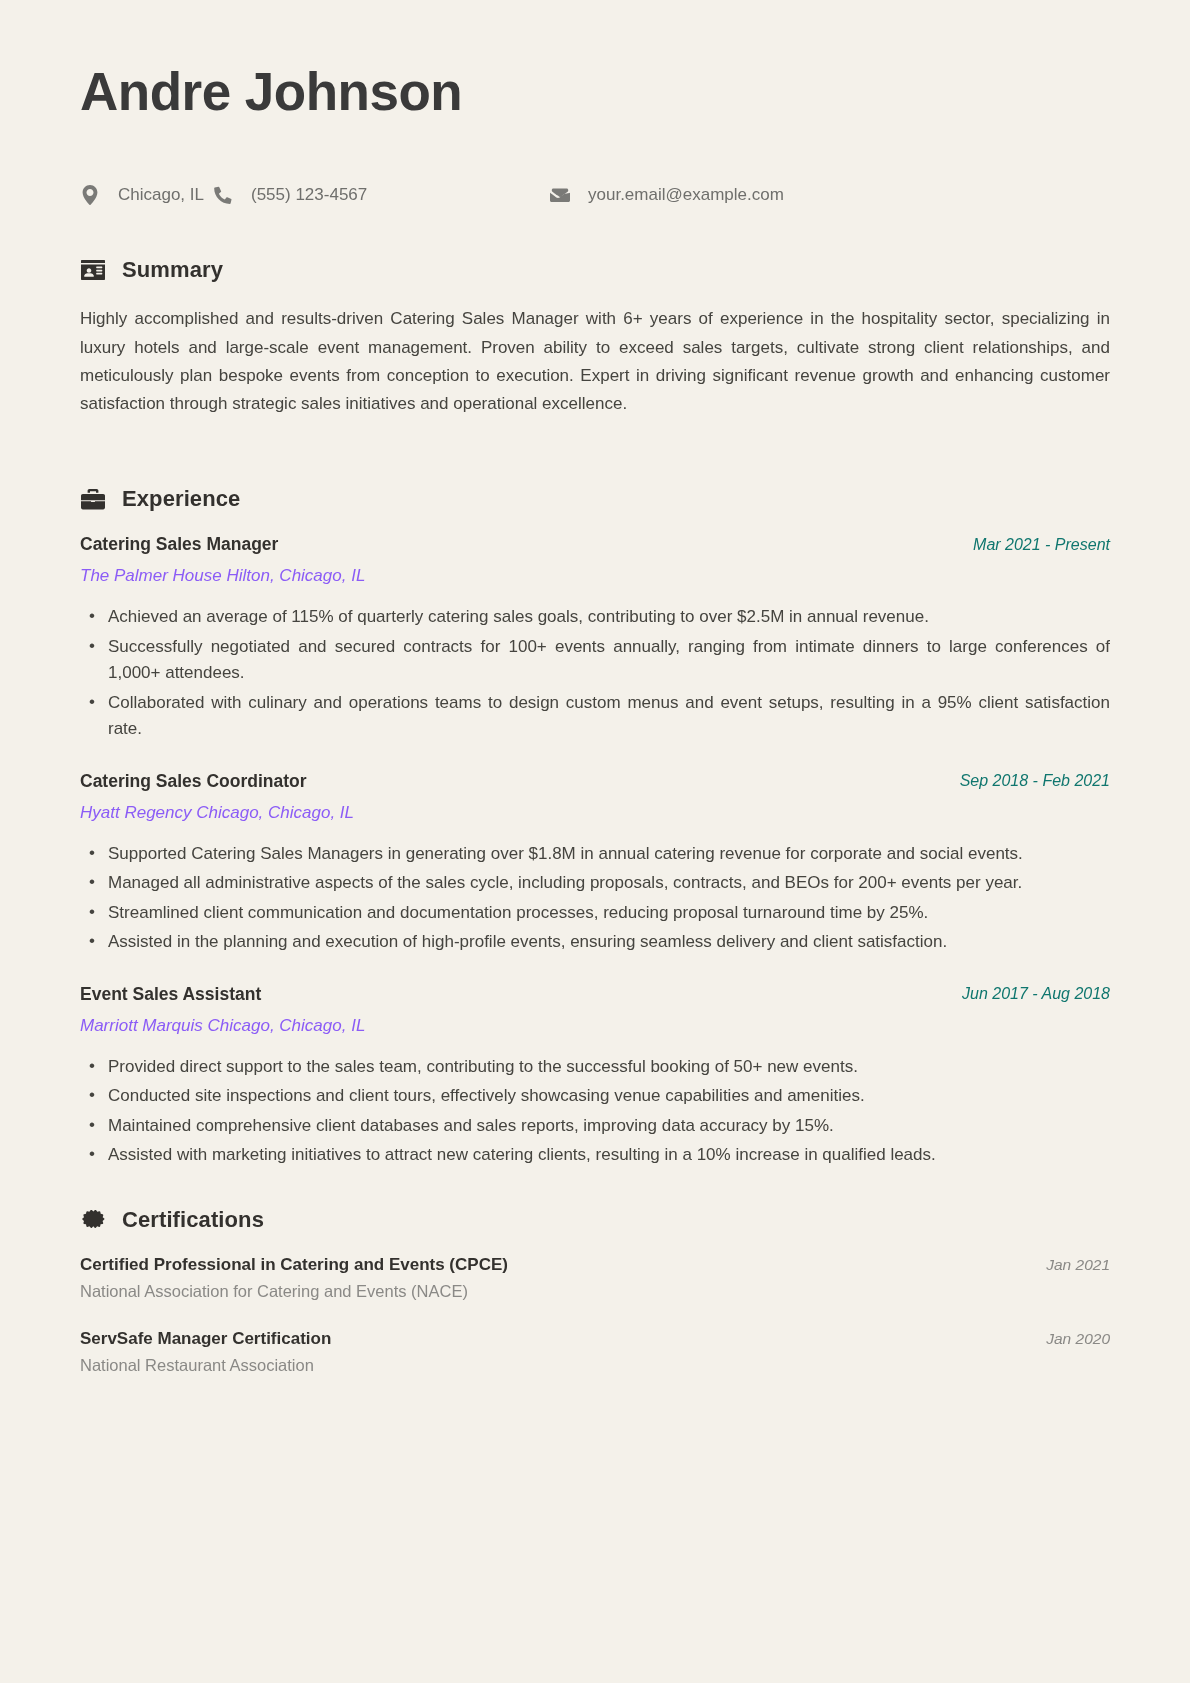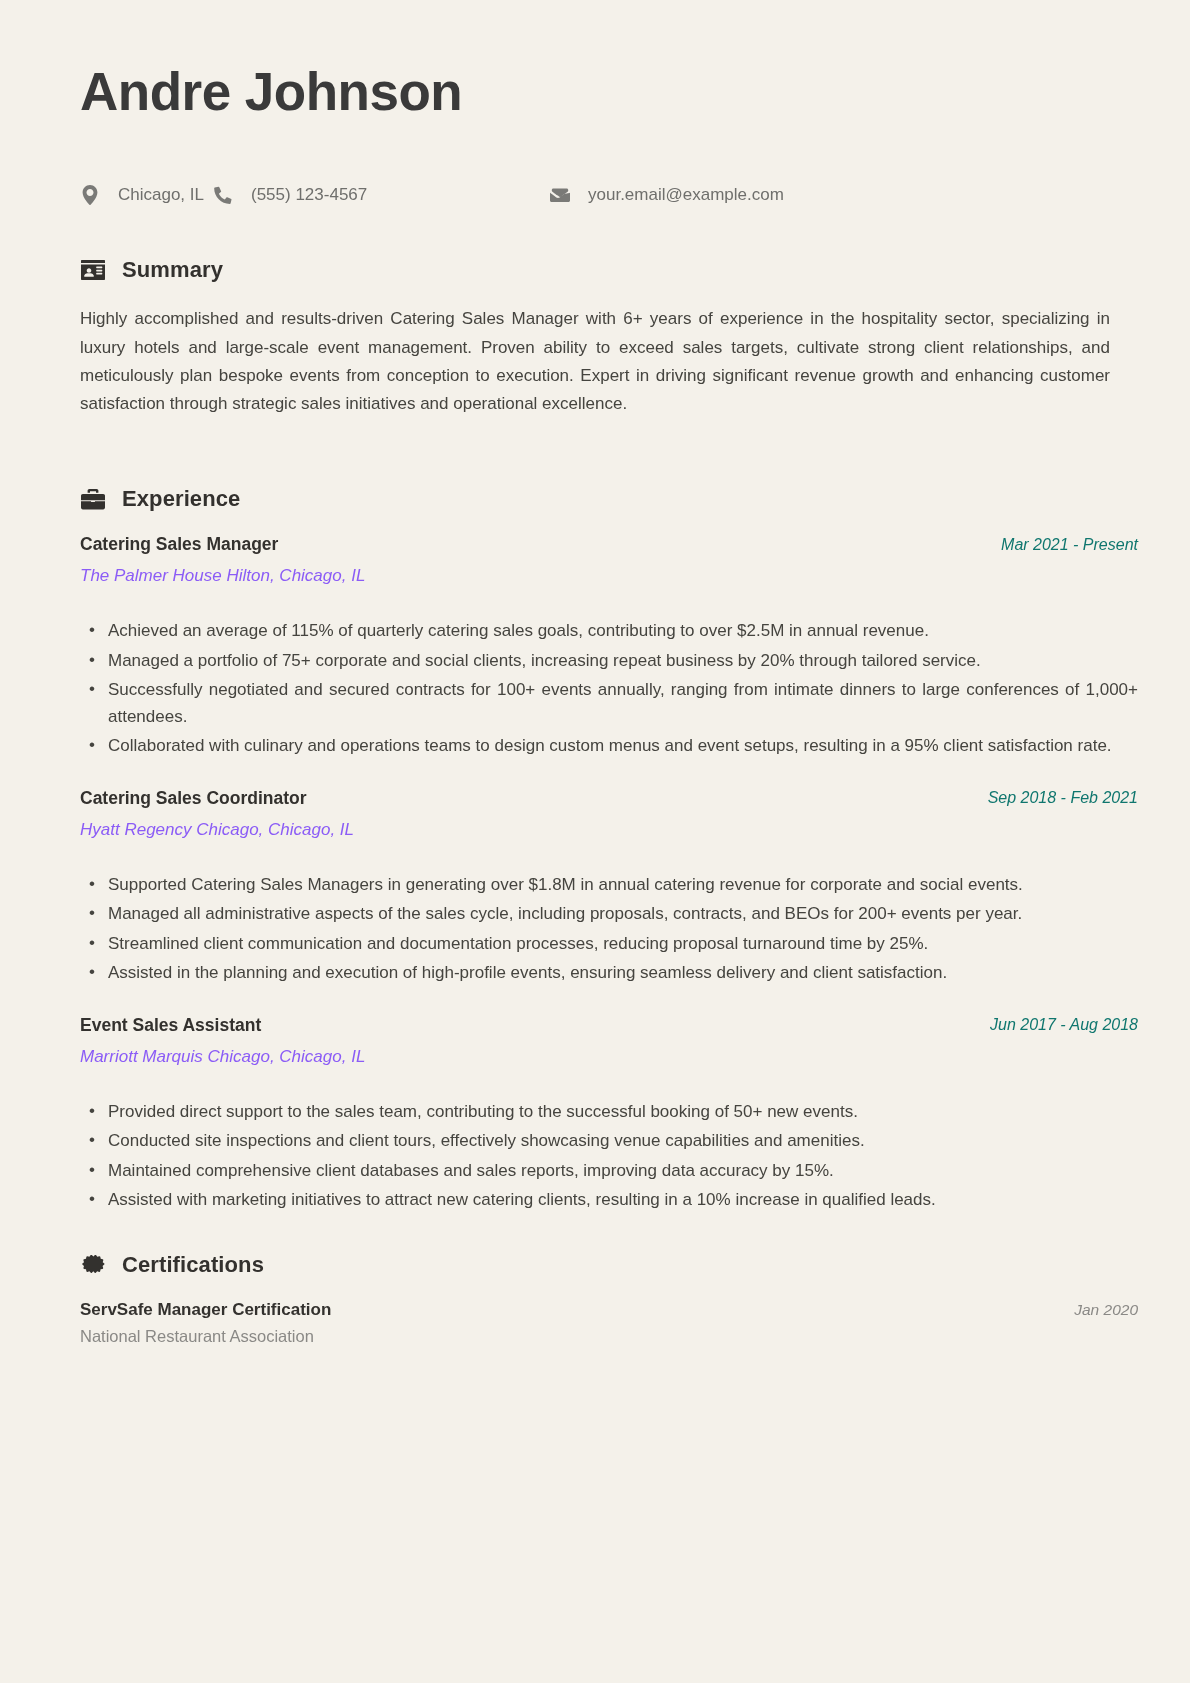--- a/index.html
+++ b/index.html
@@ -13,21 +13,21 @@
   body {
     font-family: "Liberation Sans", sans-serif;
     color: #3c3c3c;
     position: relative;
   }
 
   .page {
     width: 1190px;
     min-height: 1683px;
     background: #f4f1ea;
-    padding: 62px 52px 40px 80px;
+    padding: 62px 80px 40px 80px;
   }
 
   
   .name {
     font-size: 53px;
     font-weight: bold;
     letter-spacing: -0.5px;
     color: #3a3a3a;
     line-height: 1.15;
     margin-bottom: 62px;
@@ -119,21 +119,21 @@
     padding-left: 20px;
   }
   .job-company {
     font-size: 17px;
     font-style: italic;
     color: #8b5cf6;
     margin-top: 11px;
   }
 
   ul.bullets {
-    margin: 32px 0 0 0;
+    margin: 18px 0 0 0;
     padding: 0;
     list-style: none;
   }
   ul.bullets li {
     position: relative;
     font-size: 17px;
     line-height: 1.56;
     color: #45443f;
     padding-left: 28px;
     margin-bottom: 3px;
@@ -245,21 +245,20 @@
     </div>
 
     <div class="job spaced">
       <div class="job-top">
         <span class="job-title">Catering Sales Manager</span>
         <span class="job-date">Mar 2021 - Present</span>
       </div>
       <div class="job-company">The Palmer House Hilton, Chicago, IL</div>
       <ul class="bullets">
         <li>Achieved an average of 115% of quarterly catering sales goals, contributing to over $2.5M in annual revenue.</li>
-        <li>Managed a portfolio of 75+ corporate and social clients, increasing repeat business by 20% through tailored service.</li>
         <li>Successfully negotiated and secured contracts for 100+ events annually, ranging from intimate dinners to large conferences of 1,000+ attendees.</li>
         <li>Collaborated with culinary and operations teams to design custom menus and event setups, resulting in a 95% client satisfaction rate.</li>
       </ul>
     </div>
 
     <div class="job spaced">
       <div class="job-top">
         <span class="job-title">Catering Sales Coordinator</span>
         <span class="job-date">Sep 2018 - Feb 2021</span>
       </div>
@@ -290,20 +289,27 @@
   <div class="section certs-wrap">
     <div class="section-head">
       <span class="section-ico">
         <svg width="24" height="24" viewBox="0 0 24 24" fill="currentColor">
           <path d="M23.3 10.5l-1.6-1.3 0.6-2c0.1-0.4-0.2-0.9-0.6-1l-2-0.4-0.4-2c-0.1-0.4-0.5-0.7-1-0.6l-2 0.6L15 2.1c-0.3-0.3-0.8-0.3-1.1 0l-1.4 1.5L10.8 2.1c-0.3-0.3-0.8-0.3-1.1 0L8.4 3.8l-2-0.6c-0.4-0.1-0.9 0.2-1 0.6L5 5.8l-2 0.4c-0.4 0.1-0.7 0.5-0.6 1l0.6 2-1.6 1.3c-0.3 0.3-0.3 0.8 0 1.1l1.6 1.3-0.6 2c-0.1 0.4 0.2 0.9 0.6 1l2 0.4 0.4 2c0.1 0.4 0.5 0.7 1 0.6l2-0.6 1.4 1.5c0.3 0.3 0.8 0.3 1.1 0l1.4-1.5 1.4 1.5c0.3 0.3 0.8 0.3 1.1 0l1.4-1.5 2 0.6c0.4 0.1 0.9-0.2 1-0.6l0.4-2 2-0.4c0.4-0.1 0.7-0.5 0.6-1l-0.6-2 1.6-1.3C23.6 11.3 23.6 10.8 23.3 10.5z"></path>
         </svg>
       </span>
       <span class="section-title">Certifications</span>
     </div>
 
+    <div class="cert">
+      <div class="cert-top">
+        <span class="cert-name">Certified Professional in Catering and Events (CPCE)</span>
+        <span class="cert-date">Jan 2021</span>
+      </div>
+      <div class="cert-issuer">National Association for Catering and Events (NACE)</div>
+    </div>
 
     <div class="cert">
       <div class="cert-top">
         <span class="cert-name">ServSafe Manager Certification</span>
         <span class="cert-date">Jan 2020</span>
       </div>
       <div class="cert-issuer">National Restaurant Association</div>
     </div>
   </div>
 

